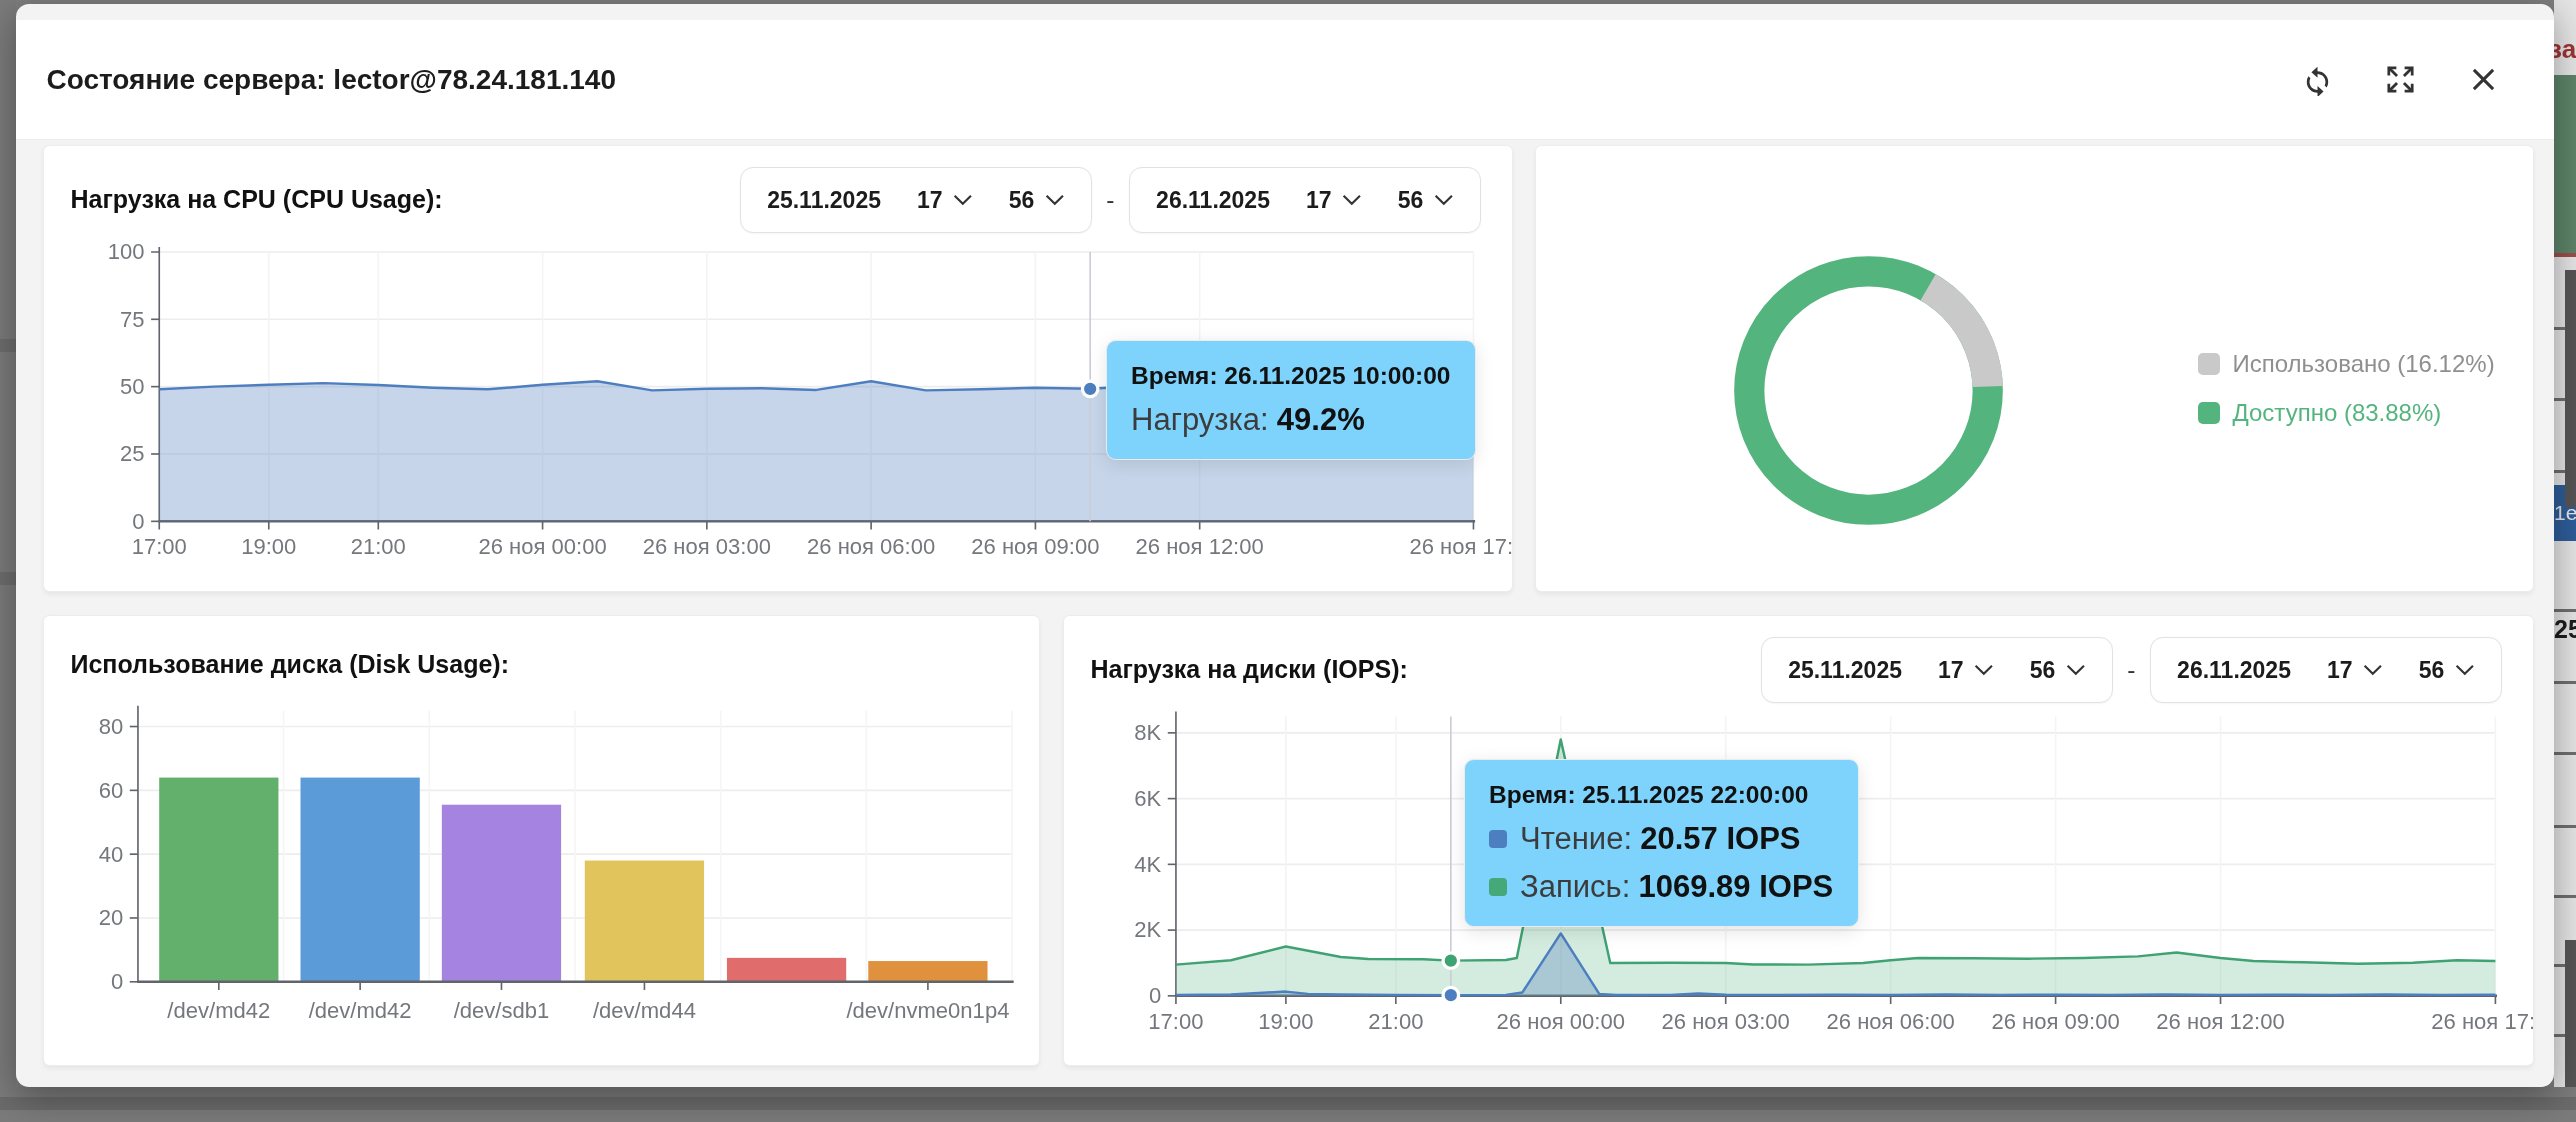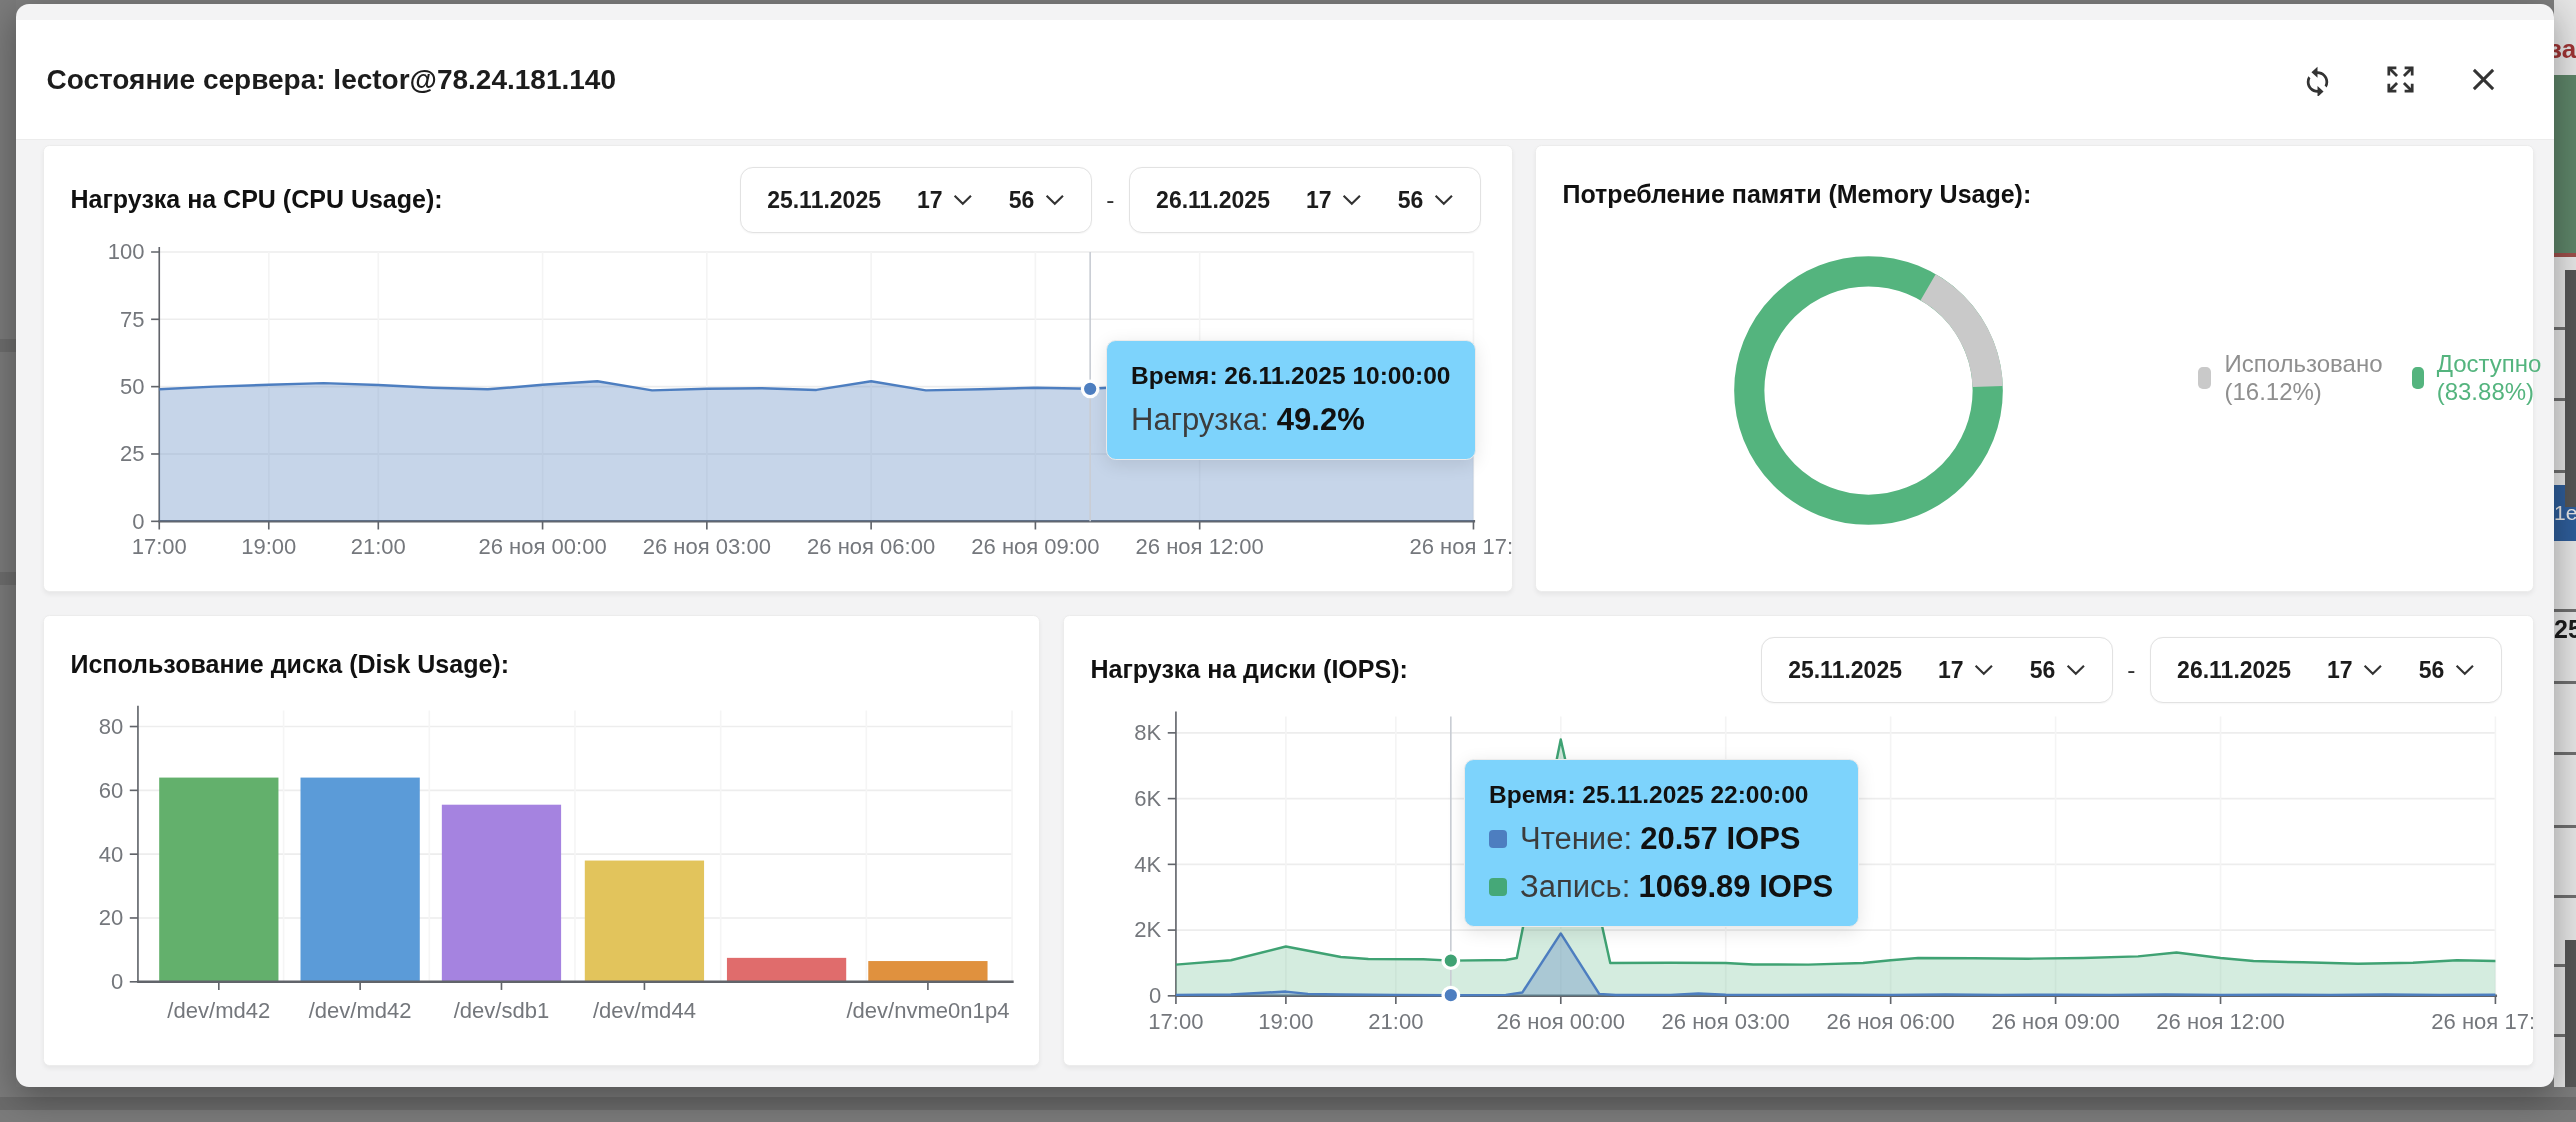--- a/index.html
+++ b/index.html
@@ -59,21 +59,21 @@
   .tip-row b{color:#111;margin-left:8.2px}
   .sw{width:18px;height:18px;border-radius:4.1px;margin-right:13px;display:inline-block}
   .sw-read{background:#4d7ec0}
   .sw-write{background:#45a878}
   #cpu-tip {left:1062px;top:194px}
   #iops-tip{left:400px;top:143px}
   
   #mem-chart{position:absolute;left:161px;top:73px;width:343px;height:343px}
   .donut-label{position:absolute;left:161px;top:73px;width:343px;height:343px;display:flex;
     align-items:center;justify-content:center;font-size:38px;font-weight:bold;color:#000}
-  .legend{position:absolute;left:662px;top:204px;display:flex;flex-direction:row;gap:21px}
+  .legend{position:absolute;left:662px;top:204px;display:flex;flex-direction:column;gap:21px}
   .leg-row{display:flex;align-items:center;cursor:pointer}
   .leg-sw{width:22px;height:22px;border-radius:4.9px;margin-right:13px}
   .leg-text{font-size:24px}
 </style>
 </head>
 <body>
 
 <div class="bk bk-left">
   <div class="ln" style="top:339px"></div>
   <div class="ln" style="top:572px"></div>
@@ -221,21 +221,20 @@
     <div class="tip" id="cpu-tip">
       <div class="tip-time">Время: 26.11.2025 10:00:00</div>
       <div class="tip-row">
         <span>Нагрузка:</span>
         <b>49.2%</b>
       </div>
     </div>
   </div>
 
   <div class="card card-mem">
-    <div class="card-title">Потребление памяти (Memory Usage):</div>
     <svg id="mem-chart" viewBox="0 0 420 420">
         <circle cx="210" cy="210" r="146" fill="none" stroke="#54b47e" stroke-width="37"></circle>
         <path d="M283.00 83.56 A146 146 0 0 1 355.91 204.99" fill="none" stroke="#c9c9c9" stroke-width="37"></path>
       </svg>
     <div class="legend">
       <div class="leg-row">
         <span class="leg-sw" style="background:#c9c9c9"></span>
         <span class="leg-text" style="color:#8f8f8f">Использовано (16.12%)</span>
       </div>
       <div class="leg-row">

